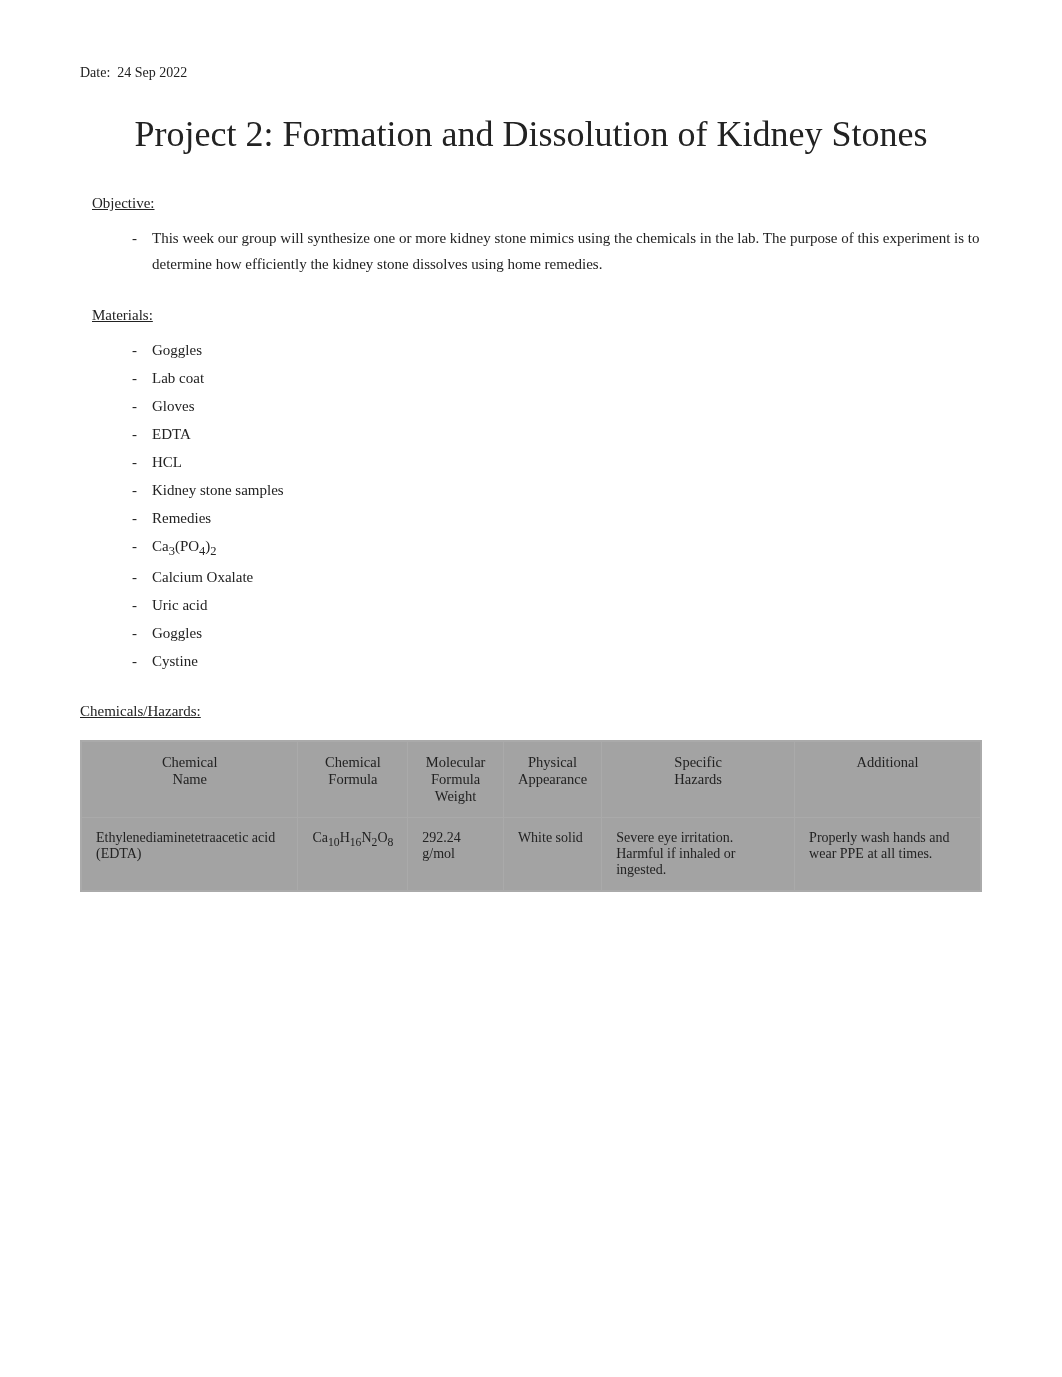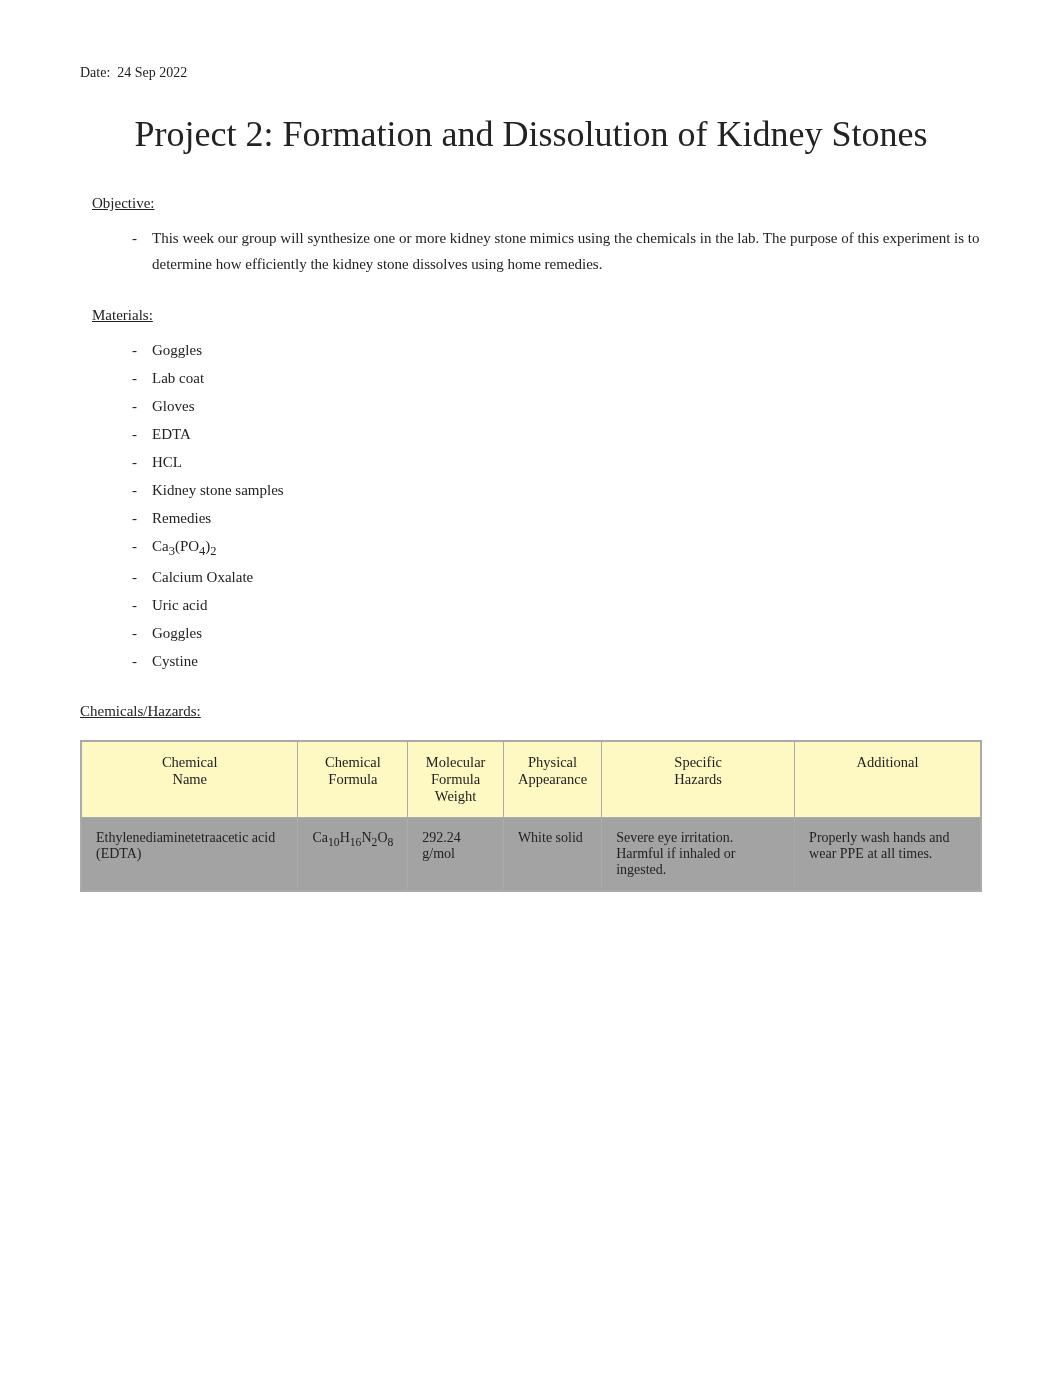--- a/index.html
+++ b/index.html
@@ -95,21 +95,21 @@
       font-family: 'Times New Roman', Times, serif;
     }
 
     table th, table td {
       border: 1px solid #aaa;
       padding: 12px 14px;
       vertical-align: top;
     }
 
     table thead tr {
-      background: #fef9c3;
+      background: #a3a3a3;
     }
 
     table thead th {
       font-weight: normal;
       font-size: 14.5px;
     }
 
     table tbody tr {
       background: #a3a3a3;
     }

